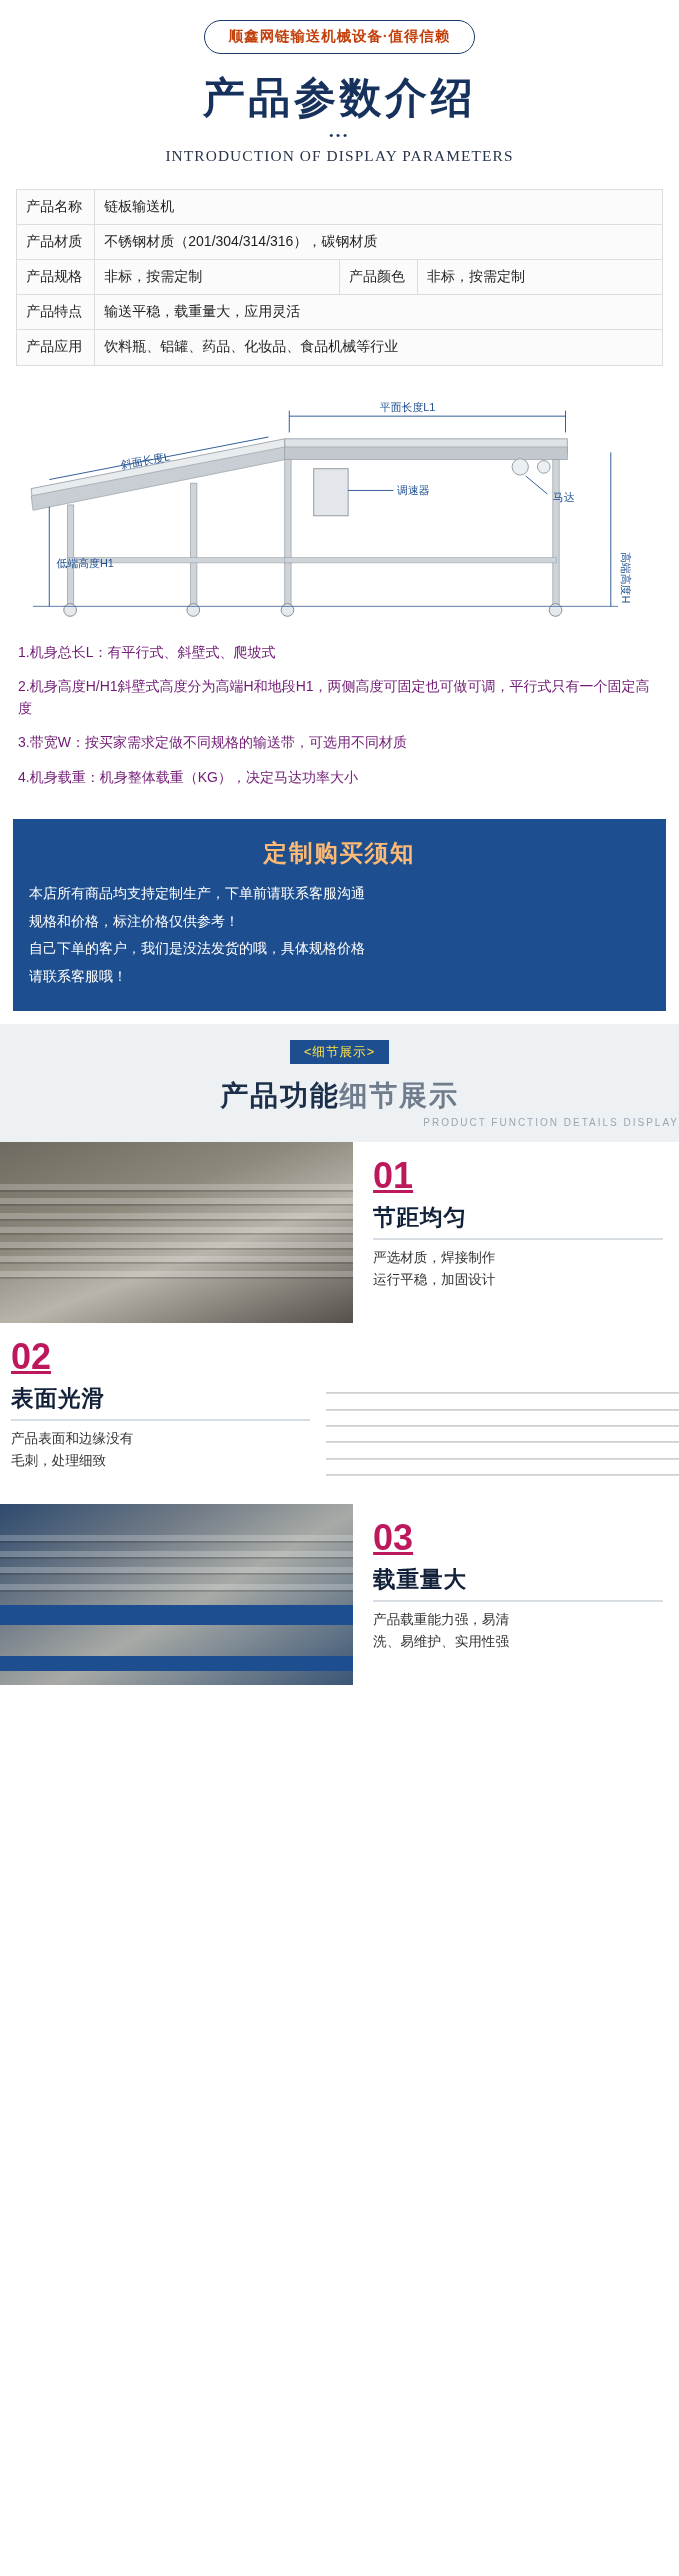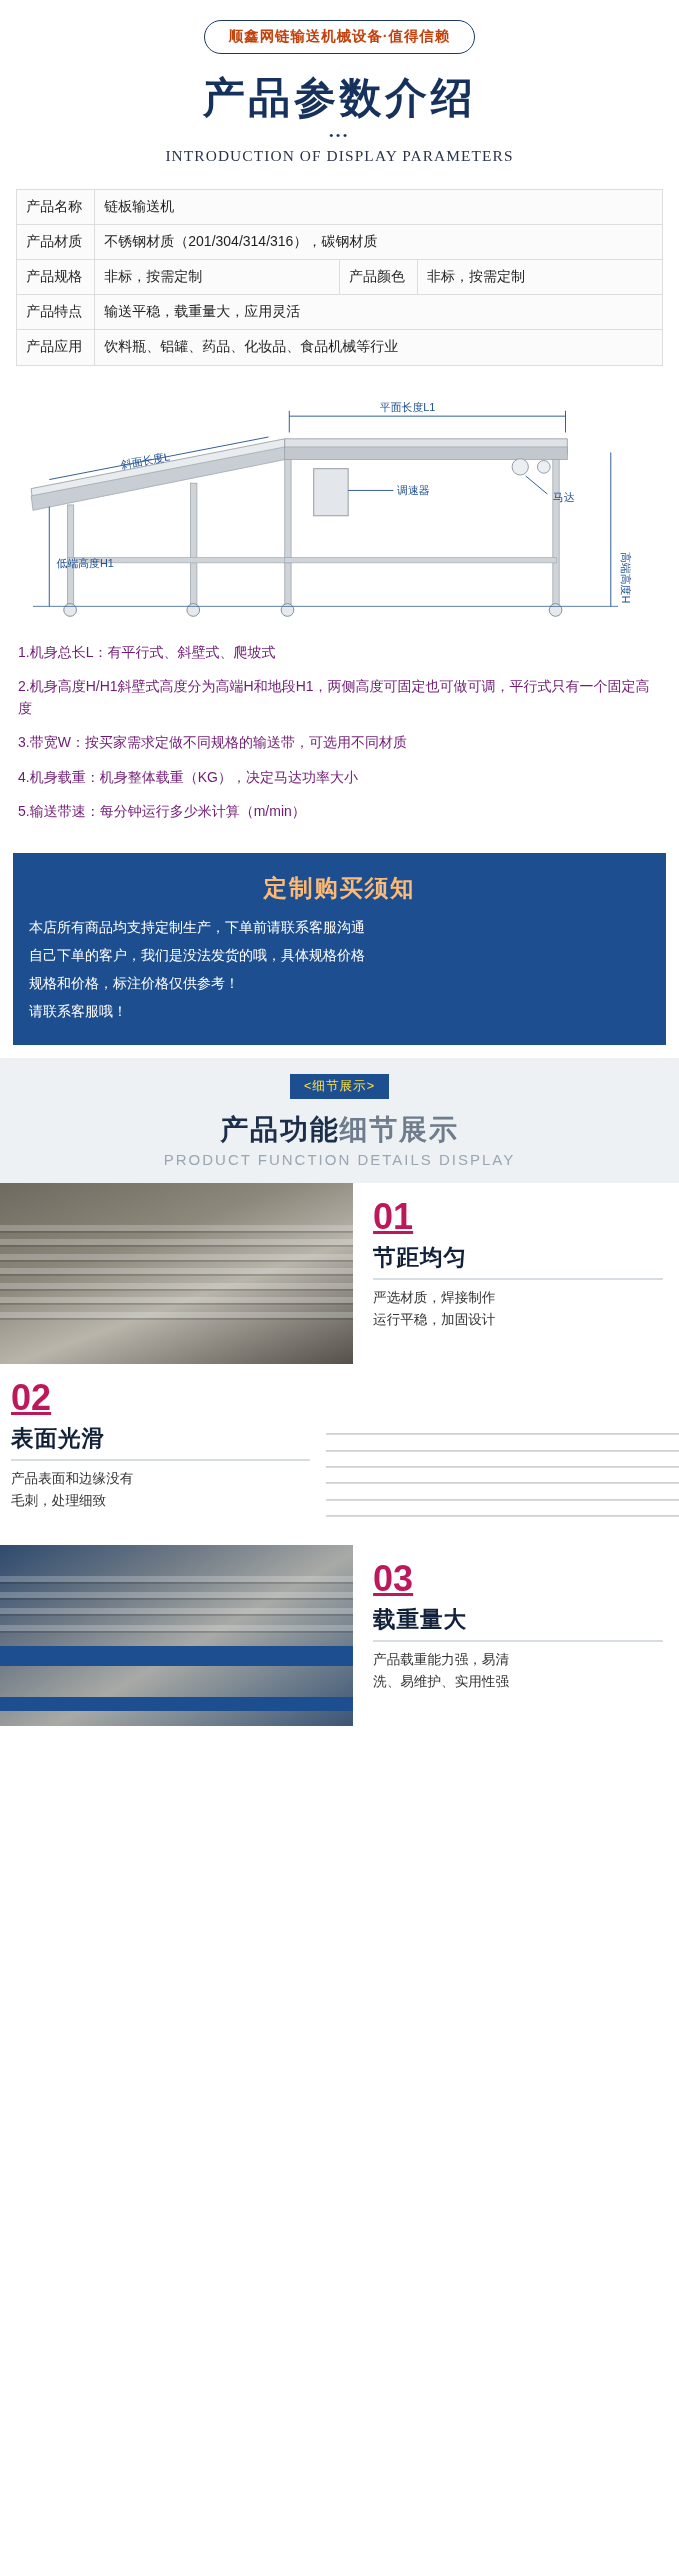--- a/index.html
+++ b/index.html
@@ -118,23 +118,24 @@
   }
   .details-title {
     font-size: 28px;
     font-weight: bold;
     letter-spacing:1.8px;
     margin: 12.7px 0 1.8px 0;
   }
   .details-title .dark { color:#1b2e4a; }
   .details-title .grey { color:#6e7c8c; font-weight:bold; }
   .details-sub {
-    font-size: 15px;
+    font-size: 10px;
     color:#9aa6b2;
     letter-spacing: 2px;
+    text-align: right;
   }
 
   
   .feature {
     display:flex;
     width:100%;
     height: 181px;
     align-items: stretch;
   }
   .feature .photo { width: 52%; position:relative; overflow:hidden; }
@@ -259,28 +260,27 @@
       <text x="672" y="180" font-size="12" fill="#1d4e8f" transform="rotate(90 672 180)">高端高度H</text>
       <text x="48" y="196" font-size="12" fill="#1d4e8f">低端高度H1</text>
     </svg>
   </div>
 
   <div class="spec-list">
     <p>1.机身总长L：有平行式、斜壁式、爬坡式</p>
     <p>2.机身高度H/H1斜壁式高度分为高端H和地段H1，两侧高度可固定也可做可调，平行式只有一个固定高度</p>
     <p>3.带宽W：按买家需求定做不同规格的输送带，可选用不同材质</p>
     <p>4.机身载重：机身整体载重（KG），决定马达功率大小</p>
-    <p>5.输送带速：每分钟运行多少米计算（m/min）</p>
   </div>
 
   <div class="notice">
     <div class="notice-title">定制购买须知</div>
     <p>本店所有商品均支持定制生产，下单前请联系客服沟通</p>
+    <p>规格和价格，标注价格仅供参考！</p>
     <p>自己下单的客户，我们是没法发货的哦，具体规格价格</p>
-    <p>规格和价格，标注价格仅供参考！</p>
     <p>请联系客服哦！</p>
   </div>
 
   <div class="details-head">
     <div class="tag">&lt;细节展示&gt;</div>
     <div class="details-title">
       <span class="dark">产品功能</span><span class="grey">细节展示</span>
     </div>
     <div class="details-sub">PRODUCT FUNCTION DETAILS DISPLAY</div>
   </div>

